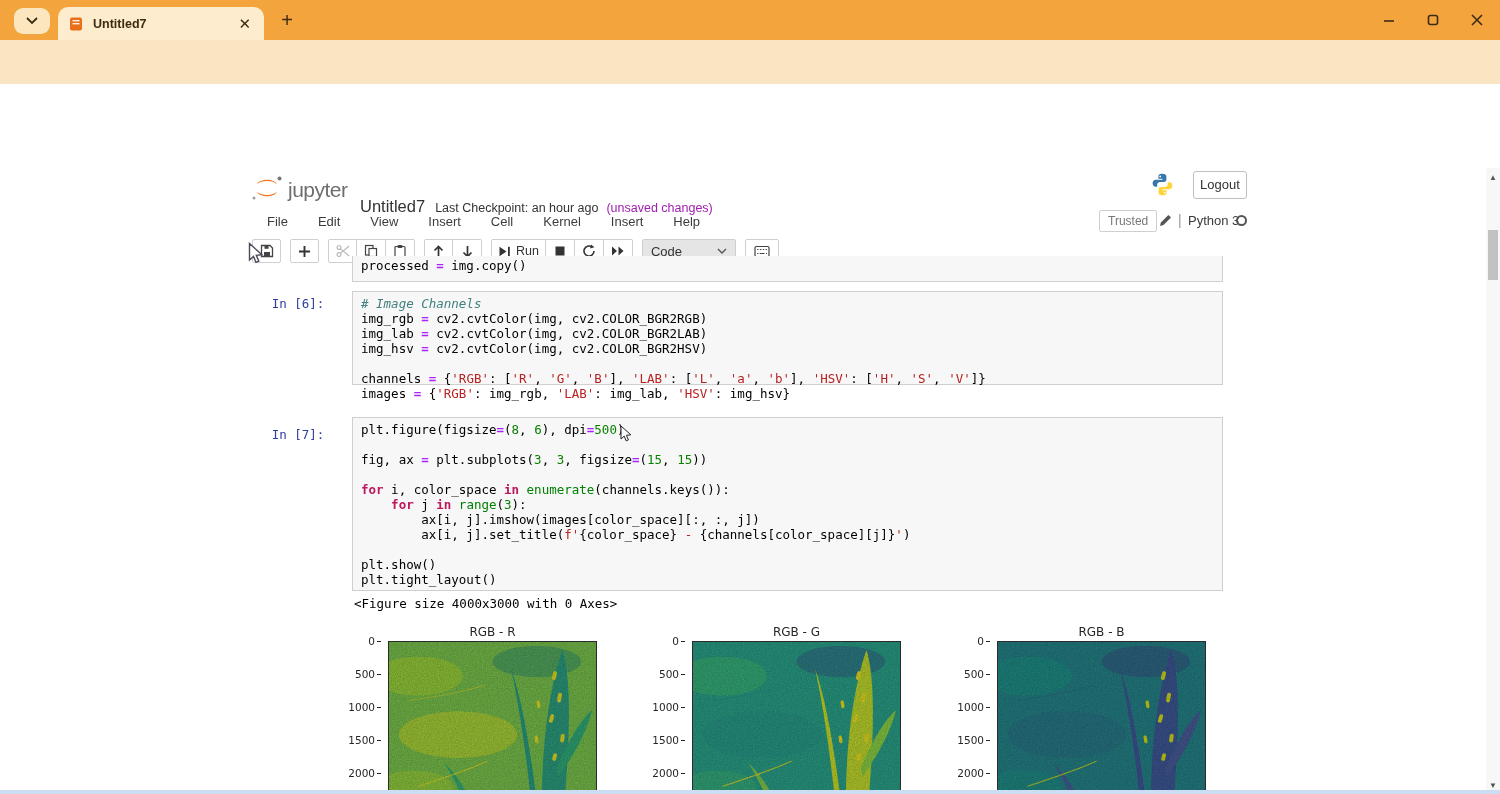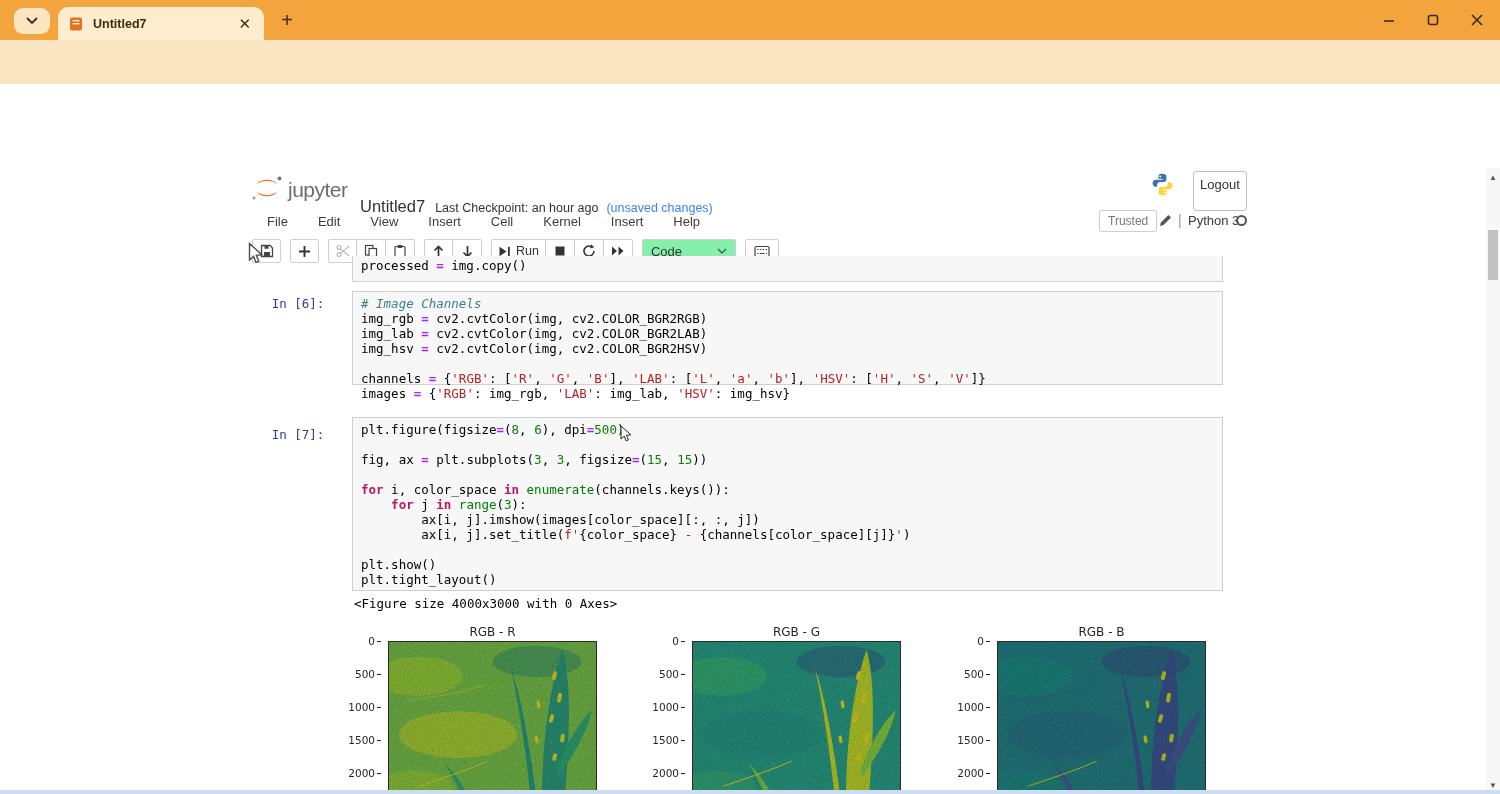--- a/index.html
+++ b/index.html
@@ -28,44 +28,44 @@
     background:#edd2a4; display:flex; align-items:center; padding:0 14px; }
   #urlpill .url { font-size:13.5px; color:#3e2d12; margin-left:12px; flex:1; }
 
   
   #jheader { position:absolute; left:0; top:84px; width:1486px; height:710px; background:#fff; }
   #logo { position:absolute; left:250px; top:90px; display:flex; align-items:flex-end; }
   #logo .word { font-size:21px; color:#6e6e6e; letter-spacing:-0.5px; margin-left:4px; }
   #nbtitle-row { position:absolute; left:360px; top:92px; display:flex; align-items:baseline; }
   #nbtitle-row .name { font-size:16.5px; color:#333; }
   #nbtitle-row .chk { font-size:12.5px; color:#333; margin-left:10px; }
-  #nbtitle-row .unsaved { font-size:12.5px; color:#3b82f6; margin-left:8px;margin-top:25px; }
+  #nbtitle-row .unsaved { font-size:12.5px; color:#a21caf; margin-left:8px;margin-top:25px; }
   #pybig { position:absolute; left:1150px; top:88px; width:25px; height:25px; }
-  #logout { position:absolute; left:1193px; top:87px; width:54px; height:40px; background:#fff;
+  #logout { position:absolute; left:1193px; top:87px; width:54px; height:28px; background:#fff;
     border:1px solid #bfbfbf; border-radius:3px; font-size:13px; color:#333; text-align:center; line-height:26px; }
 
   #menubar { position:absolute; left:252px; top:124px; display:flex; }
   #menubar .mi { font-size:13px; color:#3c3c3c; padding:6px 15px; }
   #trusted { position:absolute; left:1099px; top:126px; height:22px; padding:0 8px; border:1px solid #cfcfcf;
     border-radius:2px; font-size:12px; color:#777; line-height:20px; }
   #editic { position:absolute; left:1158px; top:129px; }
   #kdivider { position:absolute; left:1178px; top:128px; color:#999; font-size:14px; }
   #kname { position:absolute; left:1188px; top:129px; font-size:13px; color:#3c3c3c; }
   #kcircle { position:absolute; left:1236px; top:131px; width:11px; height:11px; border:2px solid #555; border-radius:50%; }
 
   #toolbar { position:absolute; left:252px; top:155px; display:flex; align-items:center; }
   .grp { display:flex; margin-right:9px; }
   .tbtn { min-width:29px; height:24px; background:#fff; border:1px solid #cfcfcf; display:flex;
     align-items:center; justify-content:center; padding:0 6px; }
   .grp .tbtn + .tbtn { border-left:none; }
   .grp .tbtn:first-child { border-radius:2px 0 0 2px; }
   .grp .tbtn:last-child { border-radius:0 2px 2px 0; }
   .grp .tbtn:only-child { border-radius:2px; }
   .tbtn .lbl { font-size:12.5px; color:#333; margin-left:5px; }
-  #ctype { width:94px; height:24px; background:#86efac; border:1px solid #cfcfcf; border-radius:2px;
+  #ctype { width:94px; height:24px; background:#e5e5e5; border:1px solid #cfcfcf; border-radius:2px;
     display:flex; align-items:center; padding:0 8px; margin-right:9px; }
   #ctype span { font-size:13px; color:#333; flex:1; }
 
   
   .codebox { position:absolute; left:352px; width:871px; background:#f7f7f7; border:1px solid #cfcfcf; padding:4px 8px; }
   .prompt { position:absolute; left:252px; width:92px; text-align:center; color:#303f9f;
     font-family:"DejaVu Sans Mono","Liberation Mono",monospace; font-size:12.5px; }
   .cl { font-family:"DejaVu Sans Mono","Liberation Mono",monospace; font-size:12.5px; line-height:15px;
     white-space:pre; color:#000; }
   .tk-c { color:#408080; font-style:italic; }

